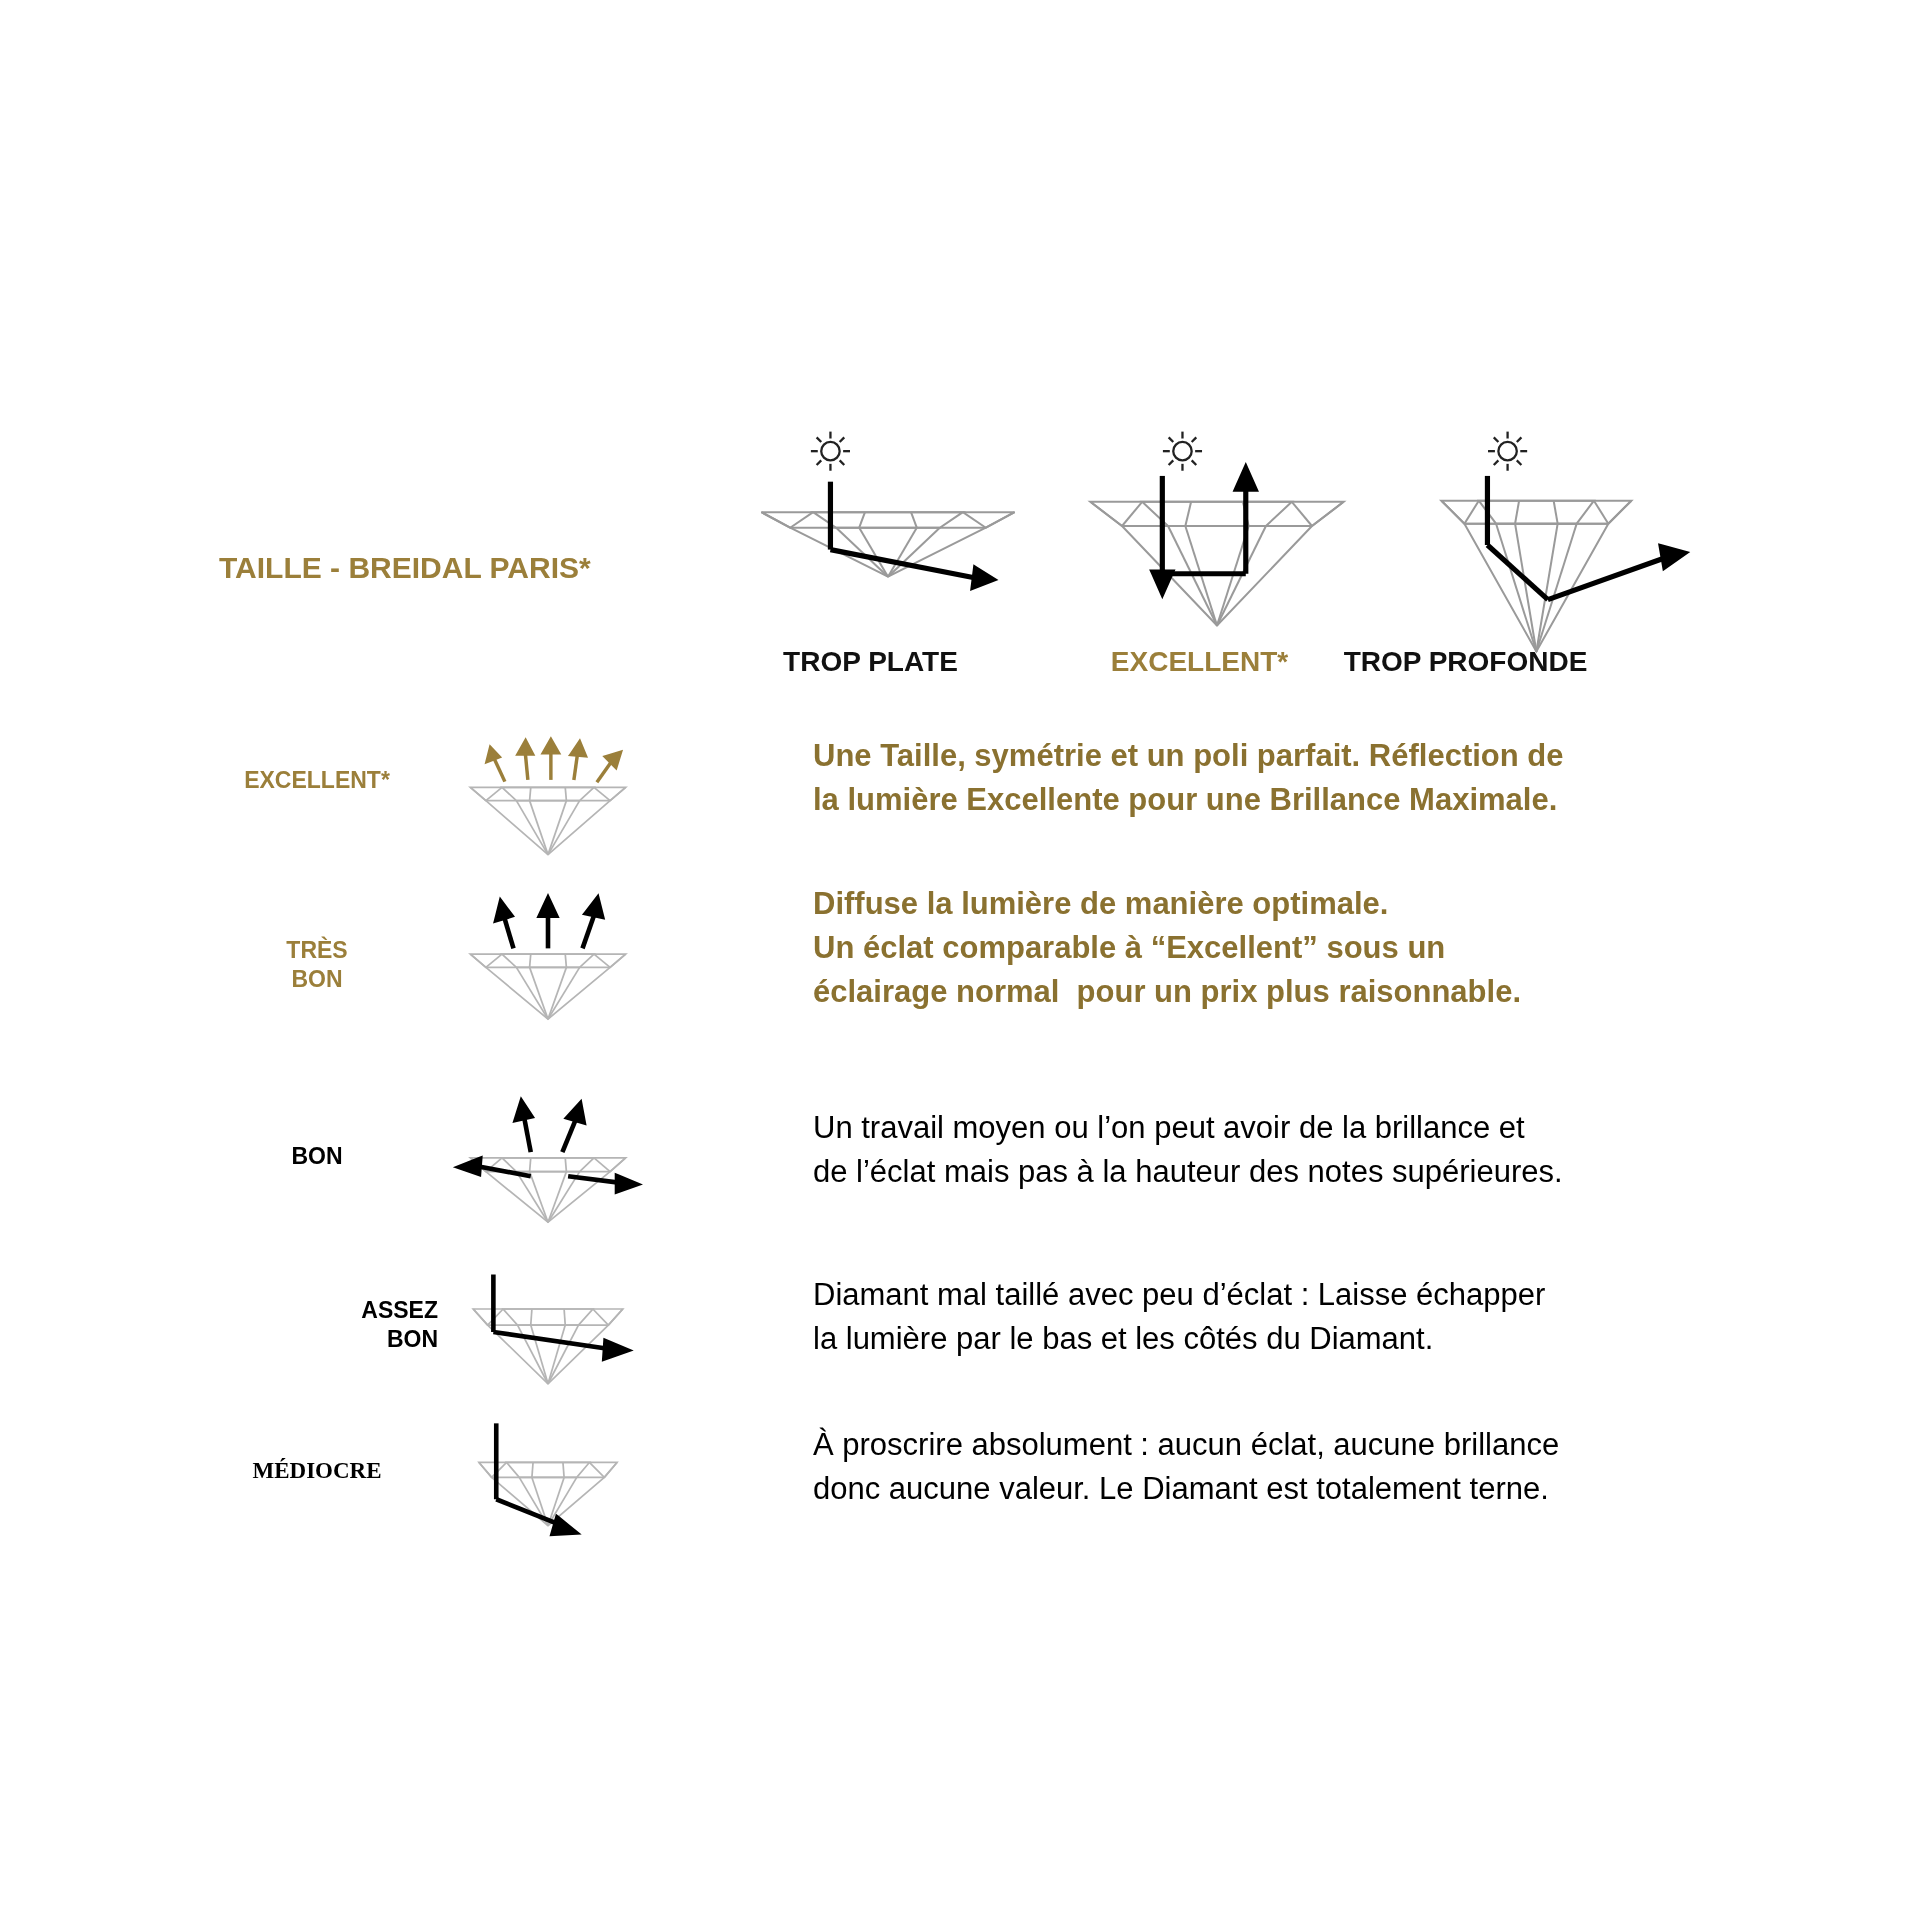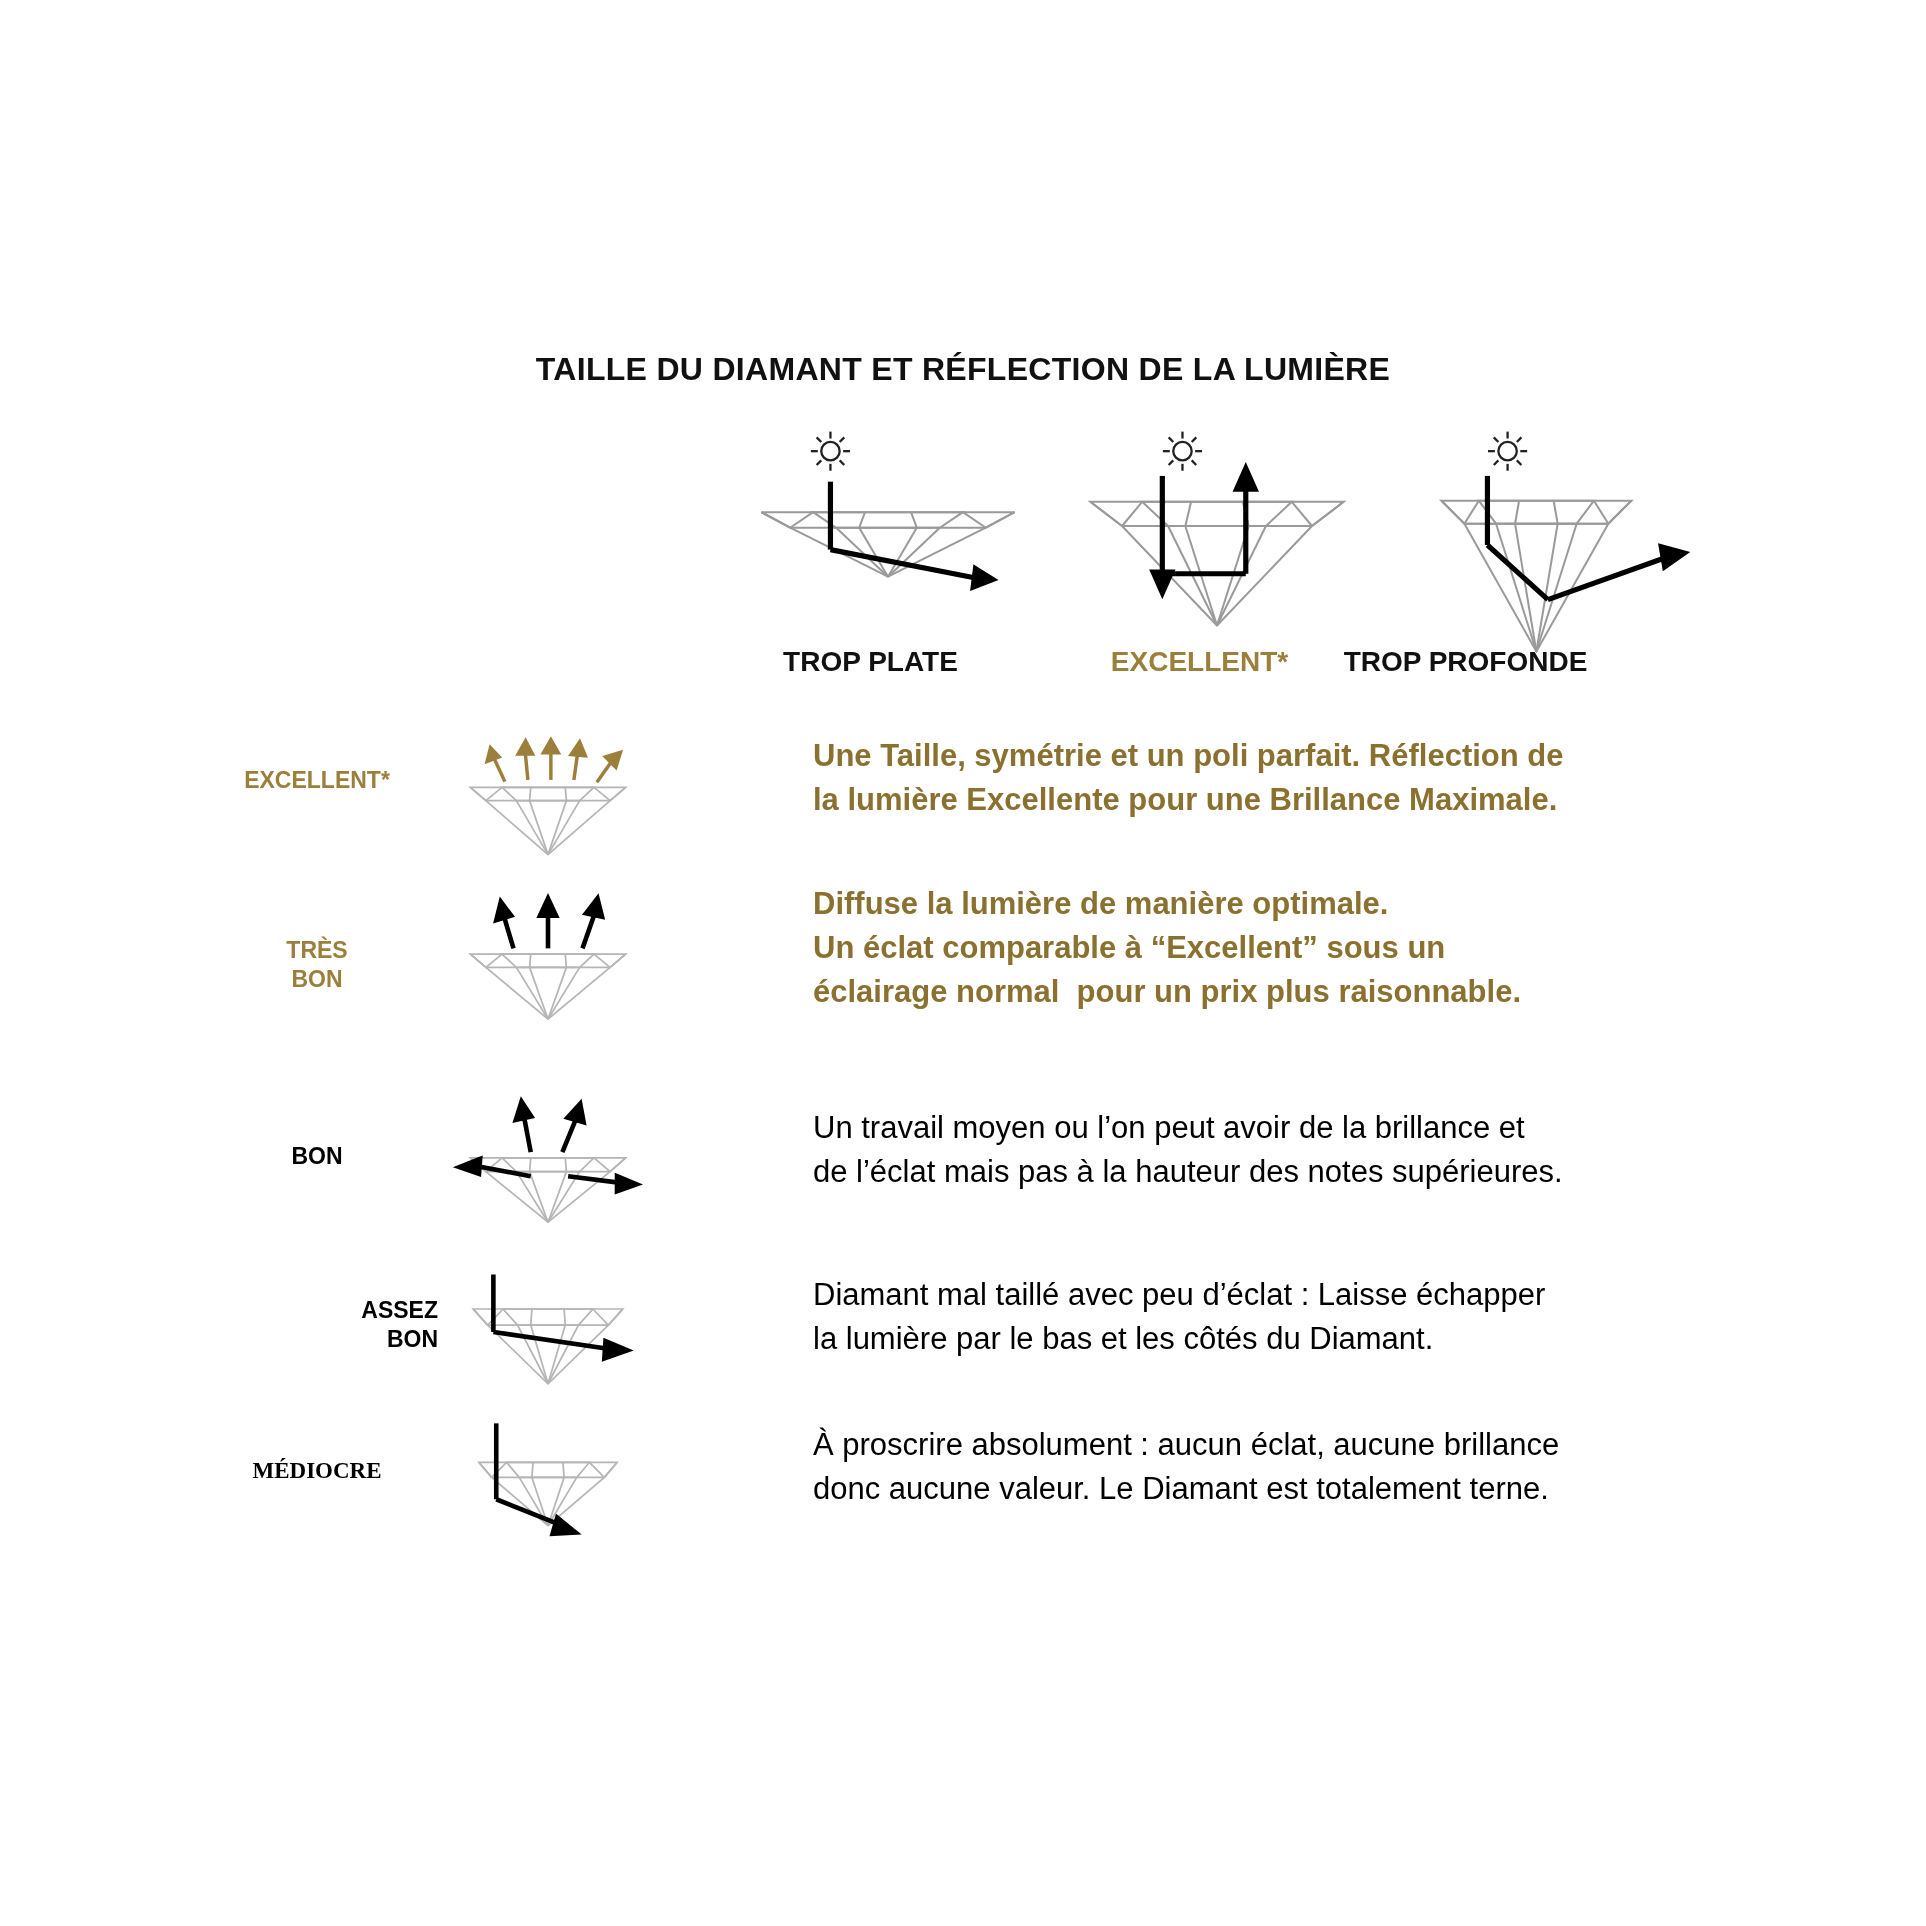--- a/index.html
+++ b/index.html
@@ -137,22 +137,22 @@
   #row-mediocre .row-icon  { top: 11.5px; }
   #row-mediocre .row-text  { top: 22px; }
 
   svg { display: block; overflow: visible; }
 </style>
 </head>
 <body>
 
 <div class="page">
 
-  <div class="title">TAILLE DU DIAMANT  ET RÉFLECTION DE LA LUMIÈRE</div>
-
+
+  <div class="top-label">TAILLE - BREIDAL PARIS*</div>
 
   <div class="top-diagrams">
 
     <div class="top-cell c1">
       <svg width="288" height="259" viewBox="0 0 500 450">
         <g stroke="#222" stroke-width="4" fill="none">
           <circle cx="150" cy="42" r="16"></circle>
           <line x1="150" y1="8" x2="150" y2="20"></line>
           <line x1="150" y1="64" x2="150" y2="76"></line>
           <line x1="116" y1="42" x2="128" y2="42"></line>

